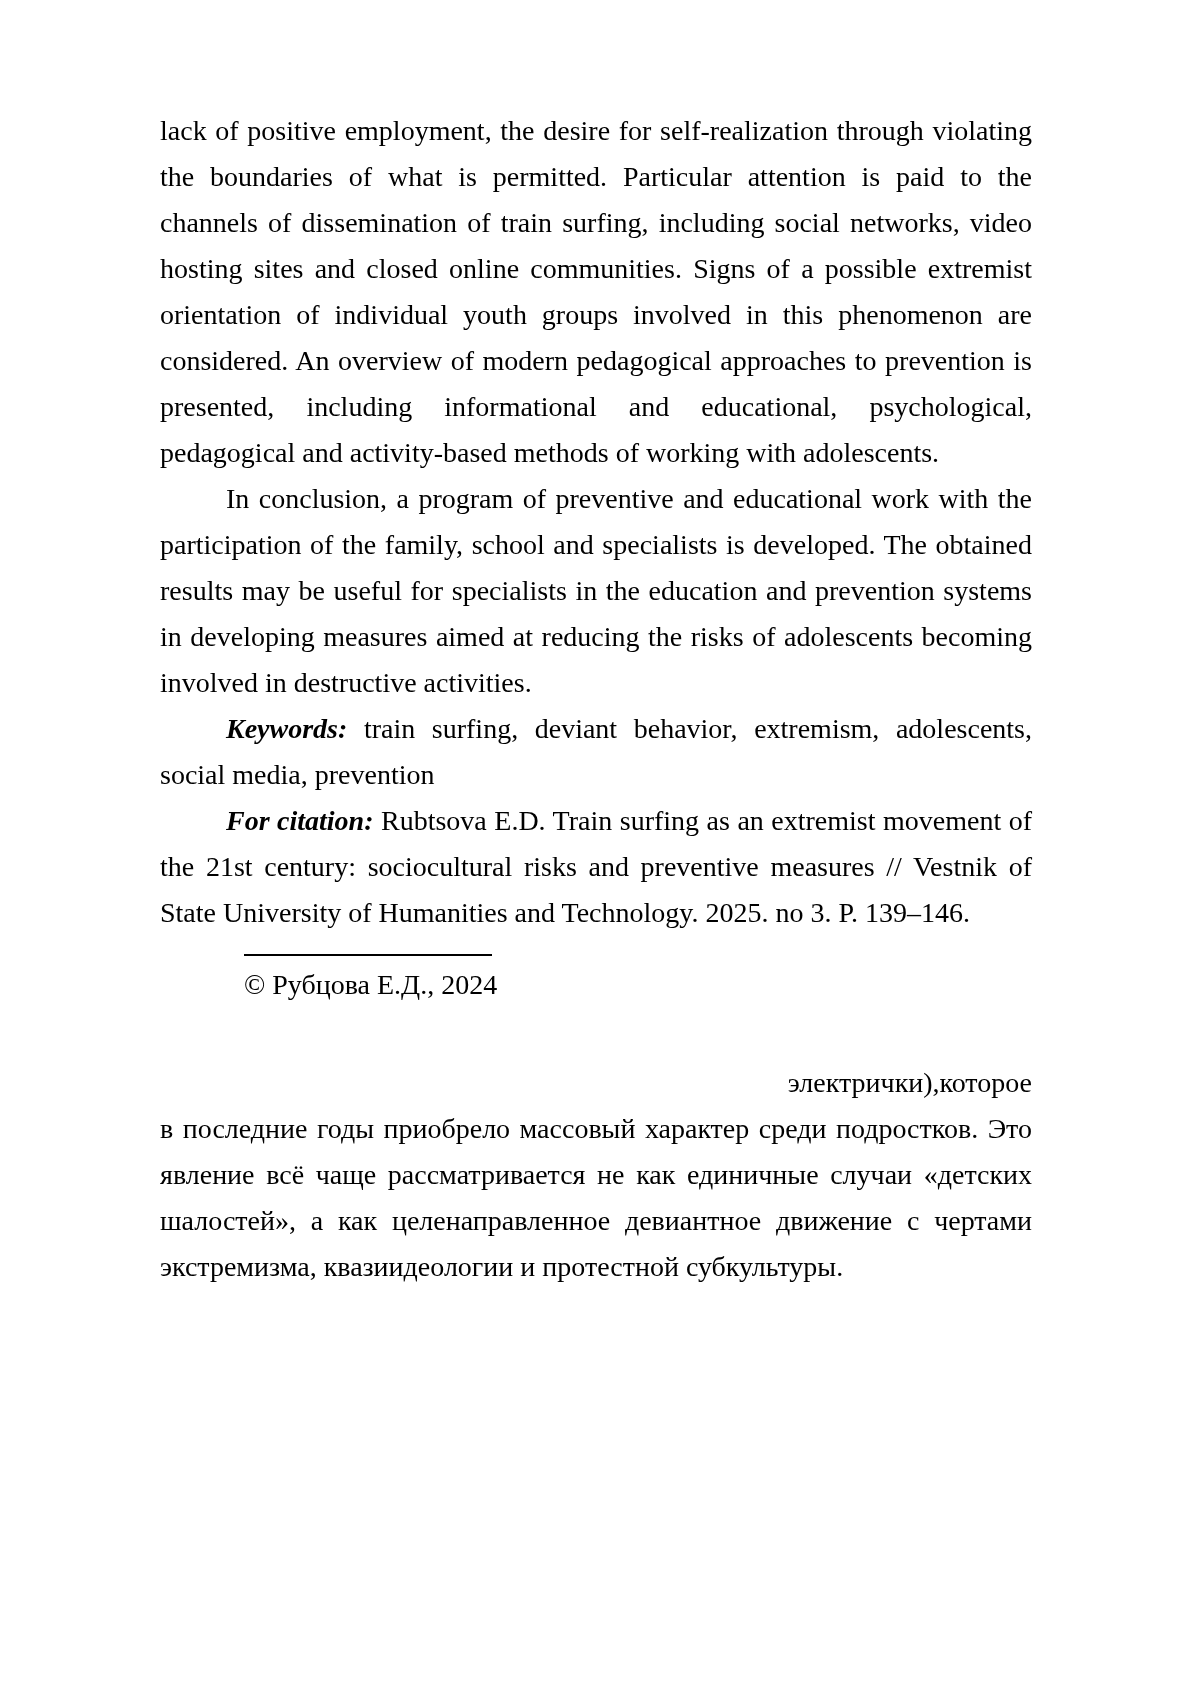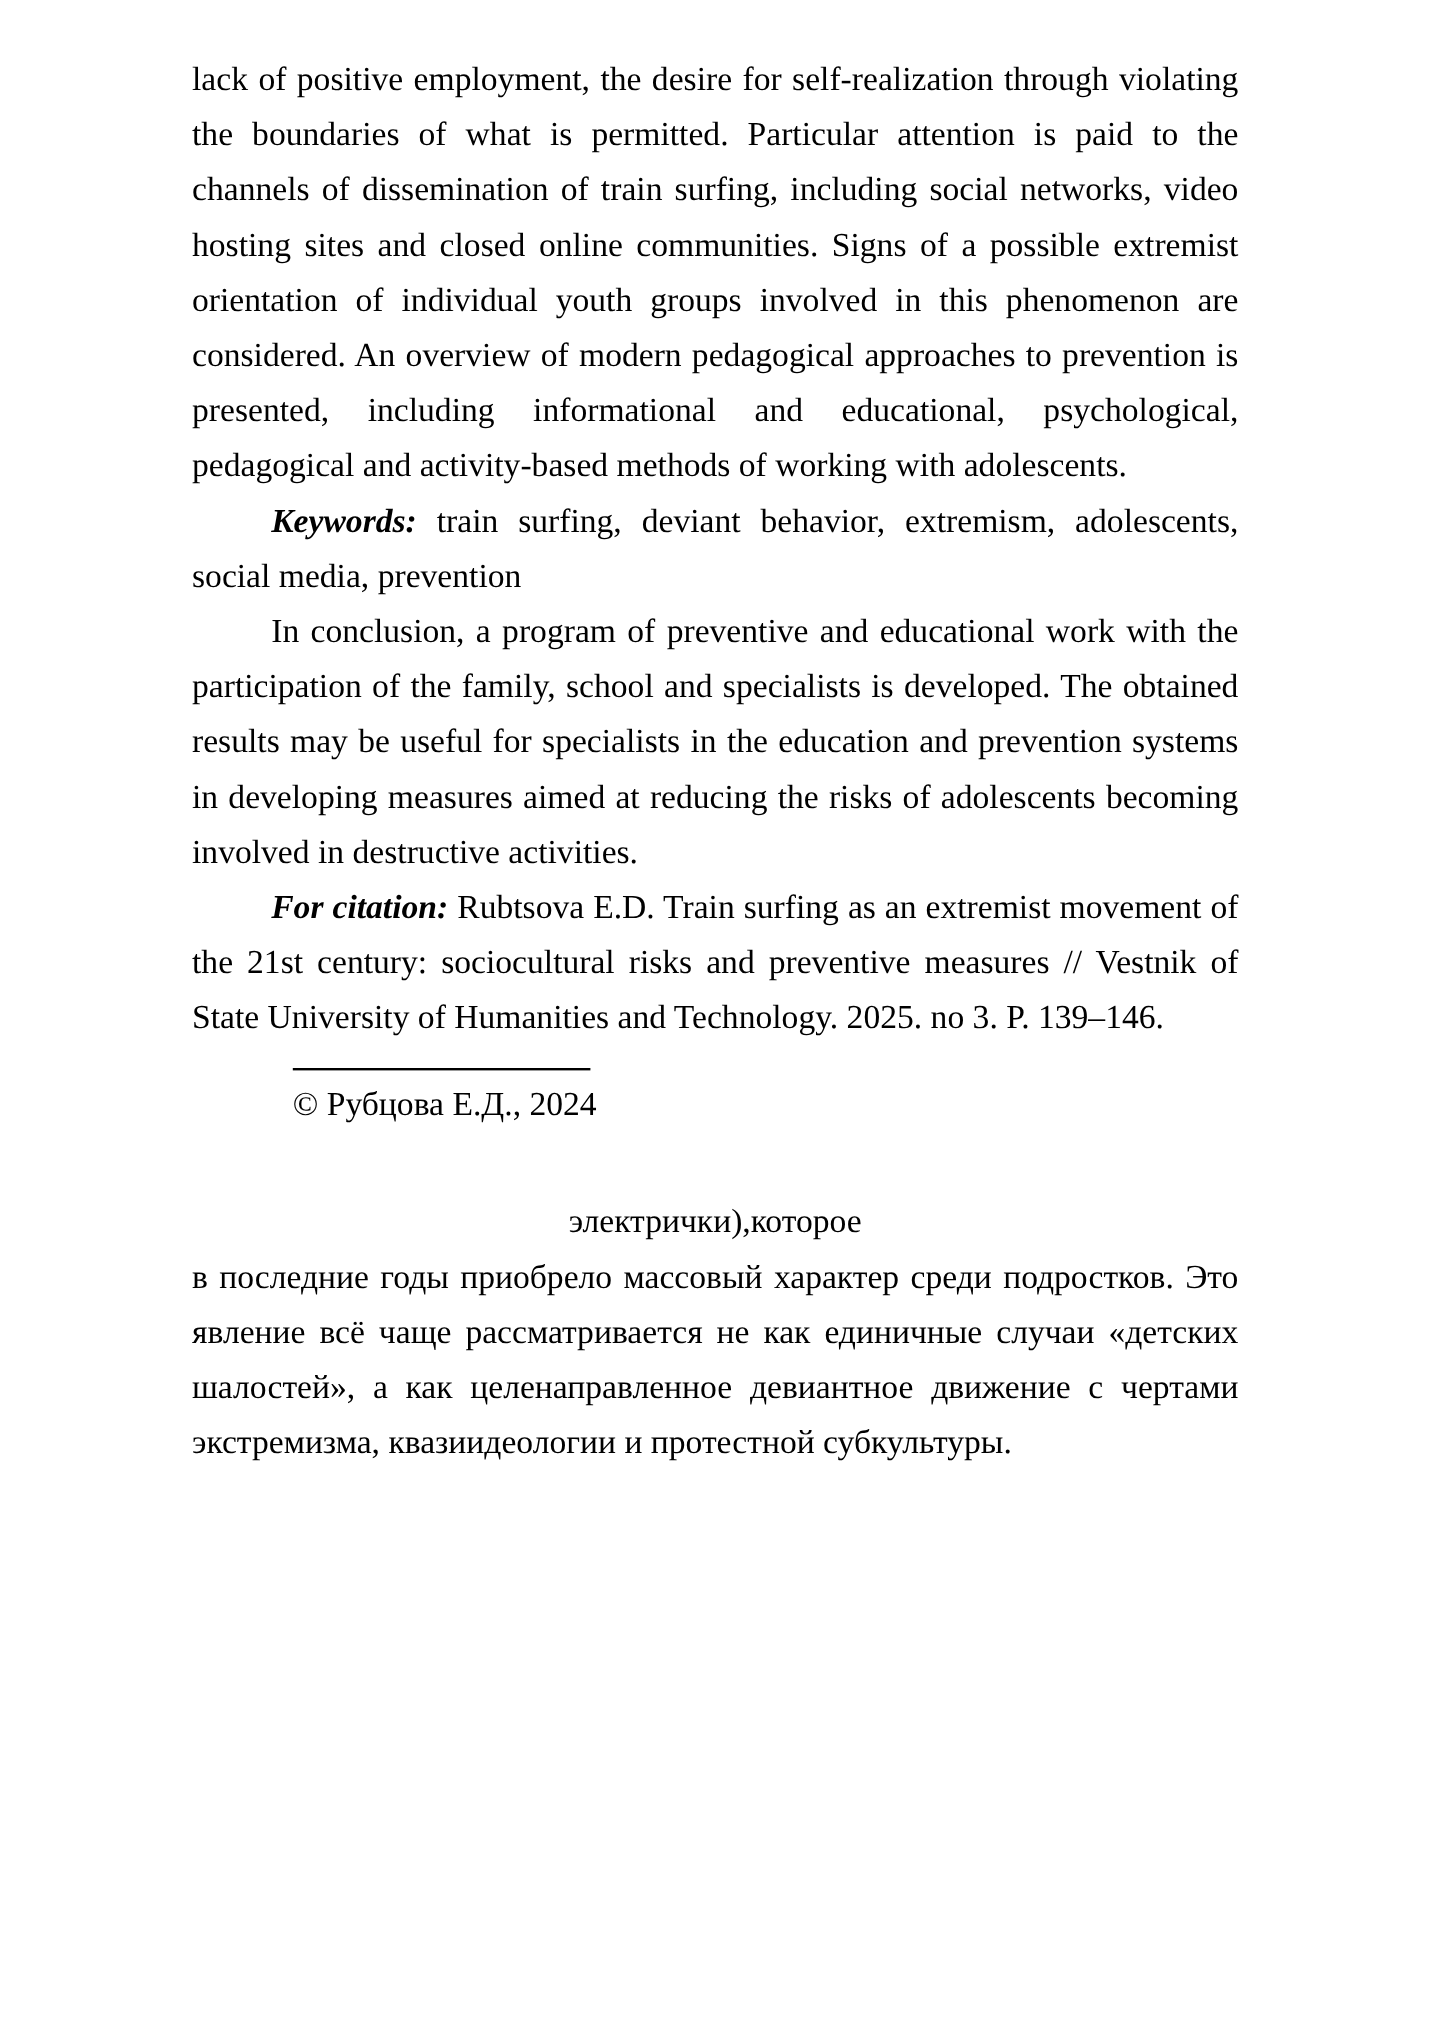--- a/index.html
+++ b/index.html
@@ -5,21 +5,21 @@
   html, body {
     margin: 0;
     padding: 0;
     background: #ffffff;
   }
   .page {
     position: relative;
     width: 1200px;
     height: 1697px;
     box-sizing: border-box;
-    padding: 44px 168px 0 160px;
+    padding: 108px 168px 0 160px;
     background: #ffffff;
     color: #000000;
     font-family: "Liberation Serif", "DejaVu Serif", serif;
     font-size: 28px;
     line-height: 46px;
     overflow: hidden;
   }
   .para {
     margin: 0;
     text-align: justify;
@@ -30,21 +30,21 @@
   }
   .para.just-all {
     text-align-last: justify;
   }
   .label {
     font-weight: bold;
     font-style: italic;
   }
   .spread-line {
     display: flex;
-    justify-content: center;
+    justify-content: flex-end;
     text-indent: 0;
   }
   .divider {
     height: 0;
     width: 248px;
     border-top: 2px solid #000000;
     margin: 18px 0 6px 84px;
   }
   .copyright {
     margin: 0;
@@ -55,26 +55,26 @@
     height: 52px;
   }
 </style>
 </head>
 <body>
 
 <div class="page">
 
   <p class="para noindent">lack of positive employment, the desire for self-realization through violating the boundaries of what is permitted. Particular attention is paid to the channels of dissemination of train surfing, including social networks, video hosting sites and closed online communities. Signs of a possible extremist orientation of individual youth groups involved in this phenomenon are considered. An overview of modern pedagogical approaches to prevention is presented, including informational and educational, psychological, pedagogical and activity-based methods of working with adolescents.</p>
 
+  <p class="para">In conclusion, a program of preventive and educational work with the participation of the family, school and specialists is developed. The obtained results may be useful for specialists in the education and prevention systems in developing measures aimed at reducing the risks of adolescents becoming involved in destructive activities.</p>
+
   <p class="para">
     <span class="label">Keywords:</span>
     <span>train surfing, deviant behavior, extremism, adolescents, social media, prevention</span>
   </p>
-
-  <p class="para">In conclusion, a program of preventive and educational work with the participation of the family, school and specialists is developed. The obtained results may be useful for specialists in the education and prevention systems in developing measures aimed at reducing the risks of adolescents becoming involved in destructive activities.</p>
 
   <p class="para">
     <span class="label">For citation:</span>
     <span>Rubtsova E.D. Train surfing as an extremist movement of the 21st century: sociocultural risks and preventive measures // Vestnik of State University of Humanities and Technology. 2025. no 3. P. 139–146.</span>
   </p>
 
   <div class="divider"></div>
 
   <p class="copyright">© Рубцова Е.Д., 2024</p>
 

